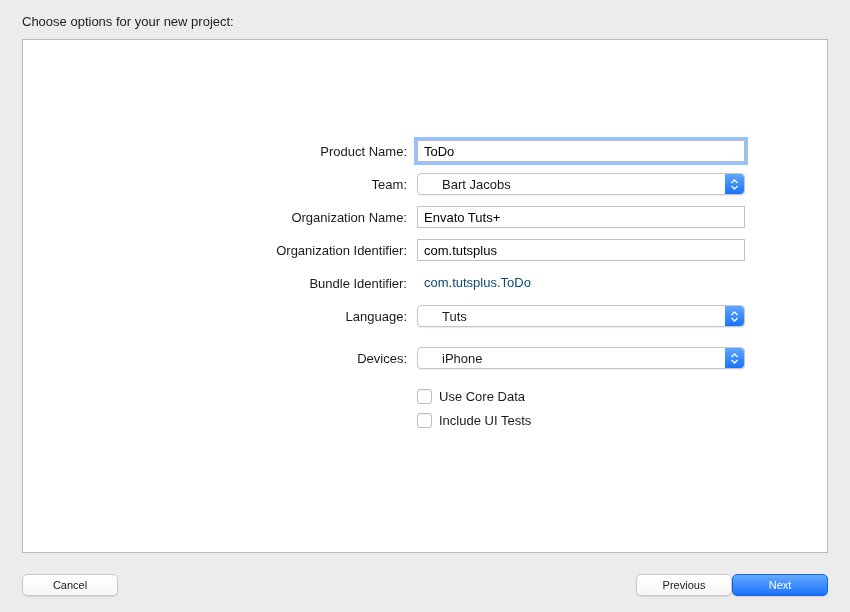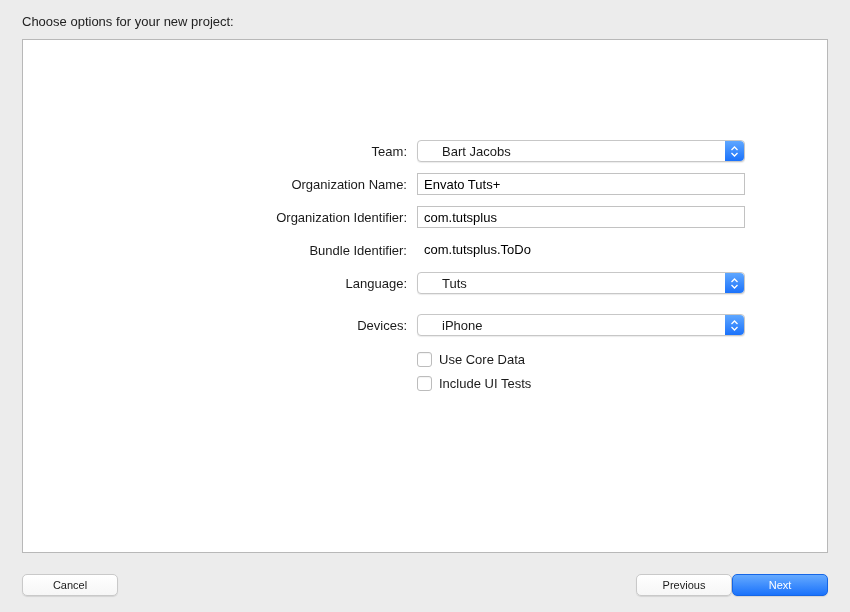--- a/index.html
+++ b/index.html
@@ -97,31 +97,31 @@
       justify-content: center;
       gap: 1px;
     }
     .popup-indicator svg {
       width: 7px;
       height: 5px;
       display: block;
     }
     .readonly-value {
       font-size: 13px;
-      color: #000000;
+      color: #0c4a6e;
       padding-left: 7px;
       line-height: 22px;
     }
     .checkbox-group {
       margin-top: 4px;
       margin-left: 322px;
     }
     .checkbox-row {
       display: flex;
-      align-items: center;
+      align-items: flex-end;
       height: 24px;
     }
     .checkbox-box {
       width: 15px;
       height: 15px;
       border: 1px solid #bcbcbc;
       border-radius: 3px;
       margin-right: 7px;
       background: #fff;
       box-shadow: inset 0 1px 1px rgba(0,0,0,0.05);
@@ -169,20 +169,26 @@
 </head>
 <body>
 
 <div class="dialog">
 
   <div class="dialog-title">Choose options for your new project:</div>
 
   <div class="content-panel">
     <div class="form">
 
+      <div class="form-row">
+        <div class="form-label">Product Name:</div>
+        <div class="form-control">
+          <input type="text" class="text-input focused" value="ToDo" style="">
+        </div>
+      </div>
 
       <div class="form-row">
         <div class="form-label">Team:</div>
         <div class="form-control">
           <div class="popup-button">
             <span>Bart Jacobs</span>
             <span class="popup-indicator">
               <svg viewBox="0 0 7 5">
                   <path d="M0.5 4 L3.5 1 L6.5 4" stroke="#fff" stroke-width="1.3" fill="none"></path>
                 </svg>

